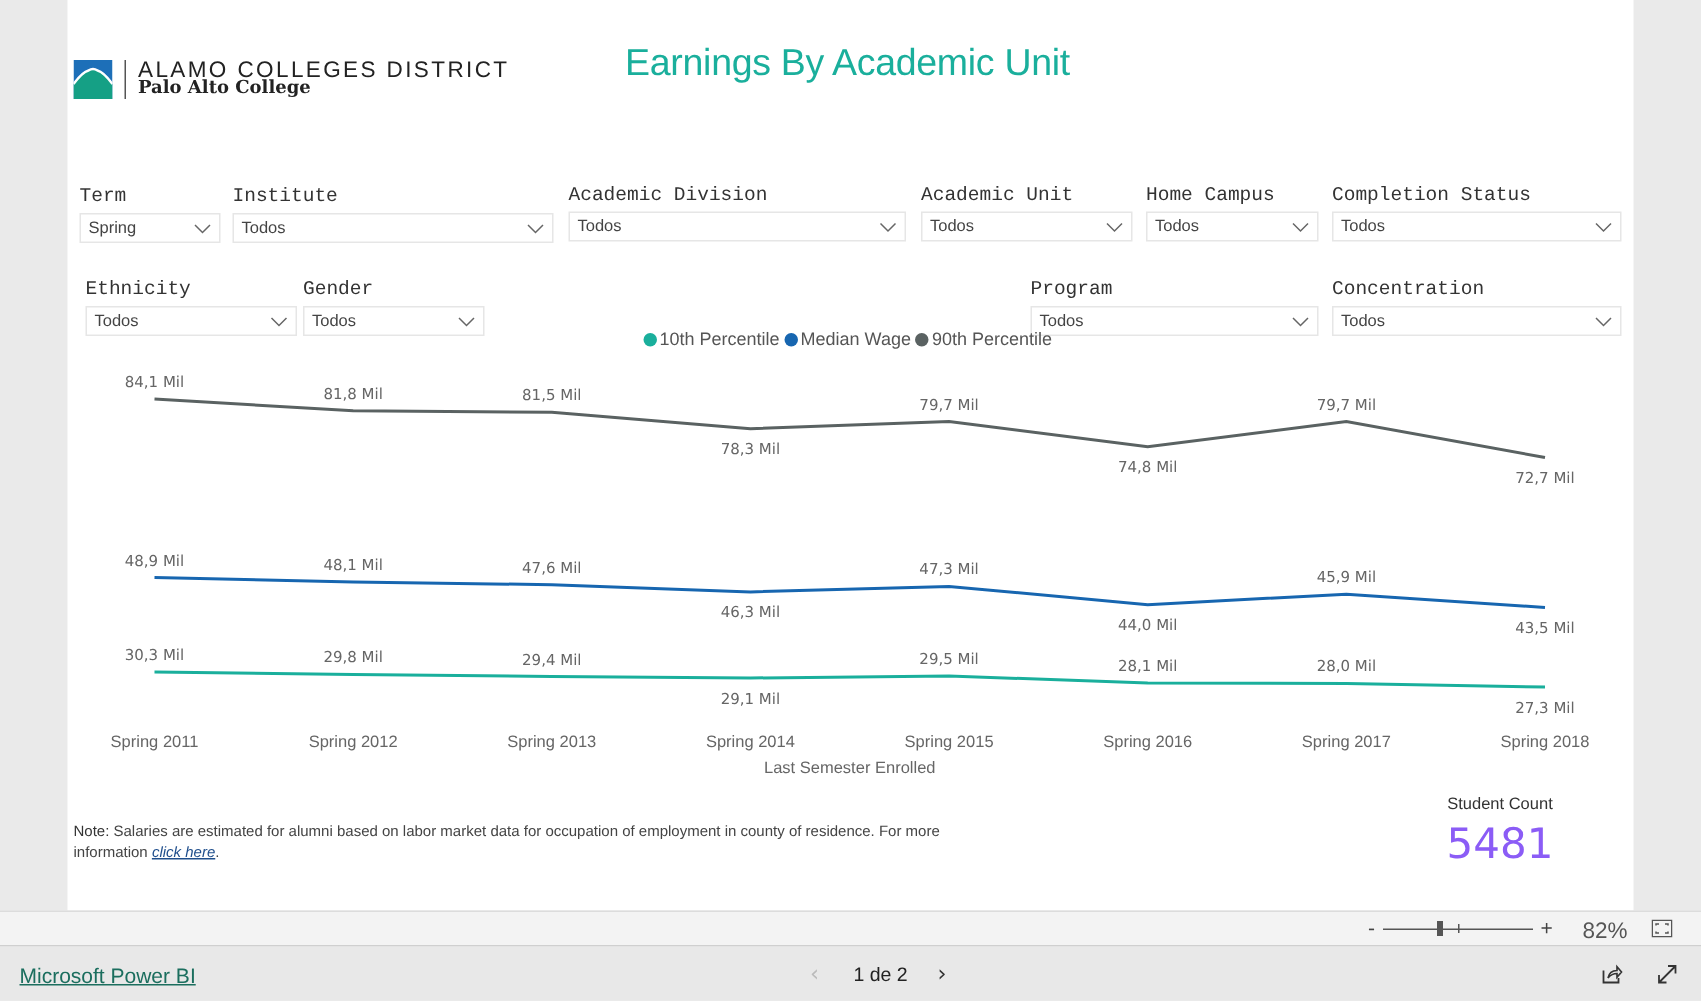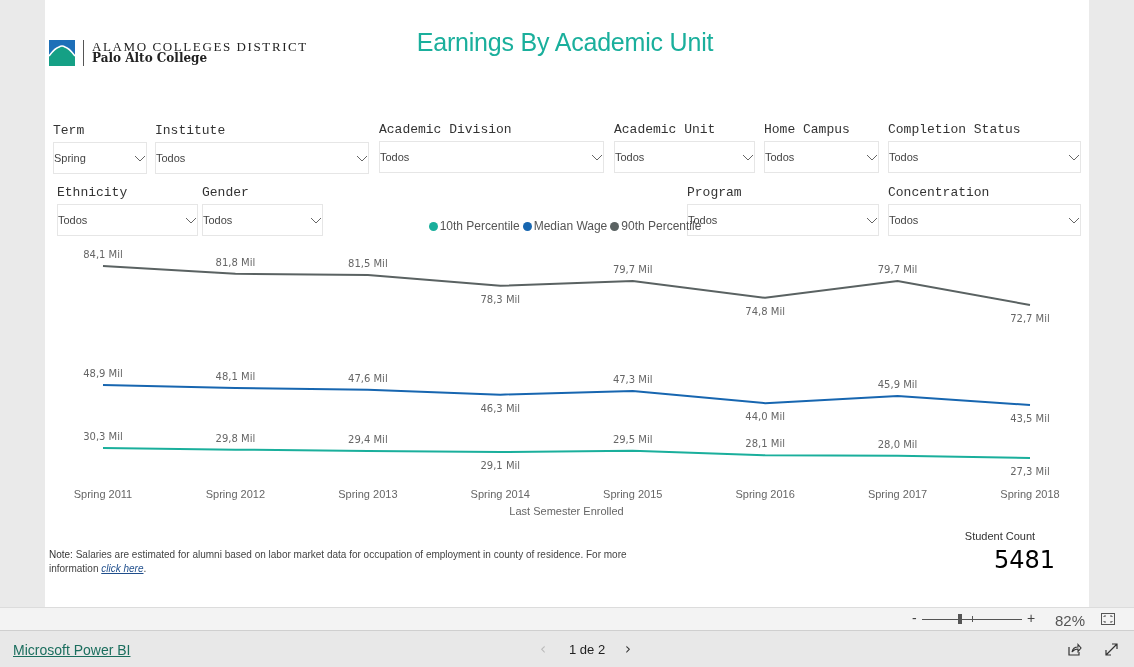--- a/index.html
+++ b/index.html
@@ -2,41 +2,41 @@
 <html><head>
 <meta charset="utf-8">
 <style>
   * { box-sizing: border-box; margin: 0; padding: 0; }
   html, body { width: 1134px; height: 667px; overflow: hidden; background: #e8e8e8; font-family: "DejaVu Sans", sans-serif; }
   .stage { position: absolute; left: 0; top: 0; width: 1134px; height: 607px; background: #eaeaea; }
   .canvas { position: absolute; left: 45px; top: 0; width: 1044px; height: 607px; background: #ffffff; }
   .logo { position: absolute; left: 4px; top: 40px; height: 26px; display: flex; align-items: center; }
   .logo svg { display: block; }
   .logo .sep { width: 1px; height: 26px; background: #555; margin: 0 8px 0 8px; }
-  .logo .l1 { font-family: Liberation Serif, serif; font-size: 13px; letter-spacing: 1.6px; color: #222; line-height: 11px; }
+  .logo .l1 { font-family: Liberation Sans, sans-serif; font-size: 15px; letter-spacing: 1.6px; color: #222; line-height: 11px; }
   .logo .l2 { font-family: "DejaVu Serif", serif; font-size: 12px; font-weight: bold; color: #222; line-height: 13px; }
   .title { position: absolute; left: 330px; top: 28px; width: 380px; text-align: center; font-family: "Liberation Sans", sans-serif; font-size: 25px; color: #1aaf9c; letter-spacing: -0.2px; }
   .slicer { position: absolute; }
   .slicer .lbl { font-family: Liberation Mono, monospace; font-size: 13px; color: #333; height: 14px; line-height: 14px; margin-top: 34px; }
-  .slicer .box { margin-top: 4px; height: 32px; border: 1px solid #e6e6e6; display: flex; align-items: center; justify-content: space-between; padding: 0 0; }
+  .slicer .box { margin-top: 4px; height: 20px; border: 1px solid #e6e6e6; display: flex; align-items: center; justify-content: space-between; padding: 0 5px; }
   .slicer .val { font-family: "Liberation Sans", sans-serif; font-size: 11px; color: #444; }
   .slicer .chev { width: 12px; height: 12px; }
   .legend { position: absolute; left: 380px; top: 219px; width: 280px; display: flex; gap: 3px; justify-content: center; font-family: "Liberation Sans", sans-serif; font-size: 12px; color: #555; }
   .legend .item { display: flex; align-items: center; }
   .legend .dot { width: 9px; height: 9px; border-radius: 50%; margin-right: 2px; display: inline-block; }
   #chart { position: absolute; left: 0; top: 235px; width: 1044px; height: 290px; }
   .dlabel { font-family: "DejaVu Sans", sans-serif; font-size: 10px; fill: #666; }
   .xtick { font-family: "Liberation Sans", sans-serif; font-size: 11px; fill: #666; }
   .xtitle { font-family: "Liberation Sans", sans-serif; font-size: 11px; fill: #666; }
   .notes { position: absolute; left: 4px; top: 548px; width: 610px; font-family: "Liberation Sans", sans-serif; font-size: 10px; color: #444; line-height: 16px; }
   .notes .key { color: #333; }
   .notes a { color: #1f4e8c; text-decoration: underline; cursor: pointer; font-style: italic; }
   .card { position: absolute; left: 900px; top: 530px; width: 110px; text-align: center; }
   .card .clabel { font-family: "Liberation Sans", sans-serif; font-size: 11px; color: #333; }
-  .card .cval { font-family: "DejaVu Sans", sans-serif; font-size: 24px; color: #000000; margin-top: 4px; text-align: right; }
+  .card .cval { font-family: "DejaVu Sans", sans-serif; font-size: 28px; color: #8b5cf6; margin-top: 4px; }
   .zoombar { position: absolute; left: 0; top: 607px; width: 1134px; height: 24px; background: #f3f3f3; border-top: 1px solid #dcdcdc; border-bottom: 1px solid #cfcfcf; }
   .zoombar .minus { position: absolute; left: 912px; top: 2px; font-size: 14px; color: #444; font-family: "Liberation Sans", sans-serif; cursor: pointer; }
   .zoombar .track { position: absolute; left: 922px; top: 11px; width: 100px; height: 1px; background: #555; }
   .zoombar .thumb { position: absolute; left: 958px; top: 6px; width: 4px; height: 10px; background: #555; cursor: pointer; }
   .zoombar .mid { position: absolute; left: 972px; top: 8px; width: 1px; height: 6px; background: #555; }
   .zoombar .plus { position: absolute; left: 1027px; top: 2px; font-size: 14px; color: #444; font-family: "Liberation Sans", sans-serif; cursor: pointer; }
   .zoombar .pct { position: absolute; left: 1055px; top: 4px; font-size: 15px; color: #555; font-family: "Liberation Sans", sans-serif; }
   .zoombar .fit { position: absolute; left: 1101px; top: 5px; width: 14px; height: 12px; cursor: pointer; }
   .footer { position: absolute; left: 0; top: 631px; width: 1134px; height: 36px; background: #e8e8e8; }
   .footer .brand { position: absolute; left: 13px; top: 11px; font-family: "Liberation Sans", sans-serif; font-size: 14px; color: #1b6e5e; text-decoration: underline; cursor: pointer; }

